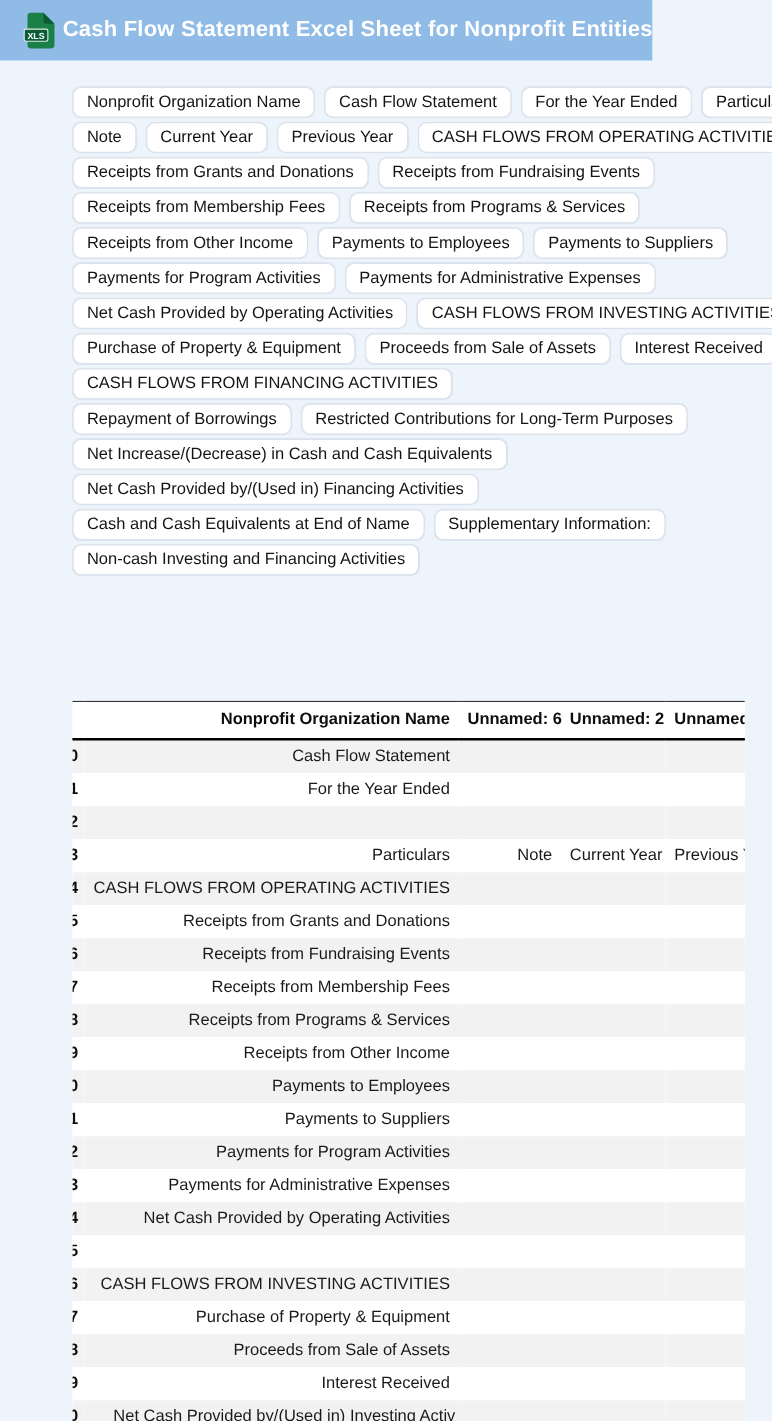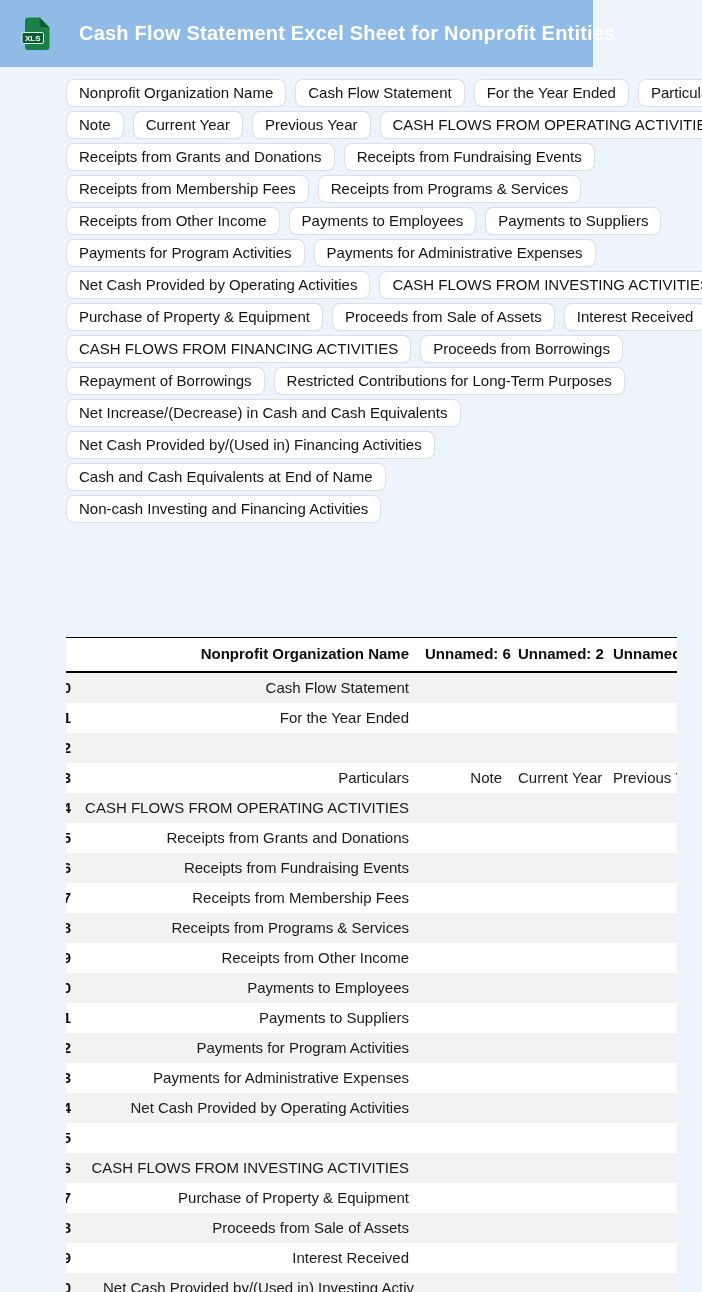--- a/index.html
+++ b/index.html
@@ -8,23 +8,23 @@
     position: relative;
     overflow: hidden;
     background: #eef4fc;
     font-family: "Liberation Sans", sans-serif;
     color: #141414;
   }
 
   
   .app-header {
     position: absolute; left: 0; top: 0;
-    width: 593px; height: 67px;
+    width: 593px; height: 55px;
     background: #90bbe7;
-    display: flex; align-items: center; gap: 22px;
+    display: flex; align-items: center;
   }
   .file-icon-wrap {
     margin-left: 21px;
     width: 30px; height: 34px;
     flex: 0 0 auto;
   }
   .page-title {
     margin-left: 6px;
     color: #ffffff;
     font-size: 20px;
@@ -158,34 +158,34 @@
       <span class="chip">Net Cash Provided by Operating Activities</span>
       <span class="chip">CASH FLOWS FROM INVESTING ACTIVITIES</span>
     </div>
     <div class="chip-row">
       <span class="chip">Purchase of Property &amp; Equipment</span>
       <span class="chip">Proceeds from Sale of Assets</span>
       <span class="chip">Interest Received</span>
     </div>
     <div class="chip-row">
       <span class="chip">CASH FLOWS FROM FINANCING ACTIVITIES</span>
-      <span class="chip">Proceeds from Borrowings</span>
     </div>
     <div class="chip-row">
       <span class="chip">Repayment of Borrowings</span>
       <span class="chip">Restricted Contributions for Long-Term Purposes</span>
     </div>
     <div class="chip-row">
       <span class="chip">Net Increase/(Decrease) in Cash and Cash Equivalents</span>
     </div>
     <div class="chip-row">
       <span class="chip">Net Cash Provided by/(Used in) Financing Activities</span>
     </div>
     <div class="chip-row">
       <span class="chip">Cash and Cash Equivalents at End of Name</span>
+      <span class="chip">Supplementary Information:</span>
     </div>
     <div class="chip-row">
       <span class="chip">Non-cash Investing and Financing Activities</span>
     </div>
   </div>
 
 <div class="table-viewport">
   <table class="dataframe">
     <colgroup>
       <col class="c-idx">

